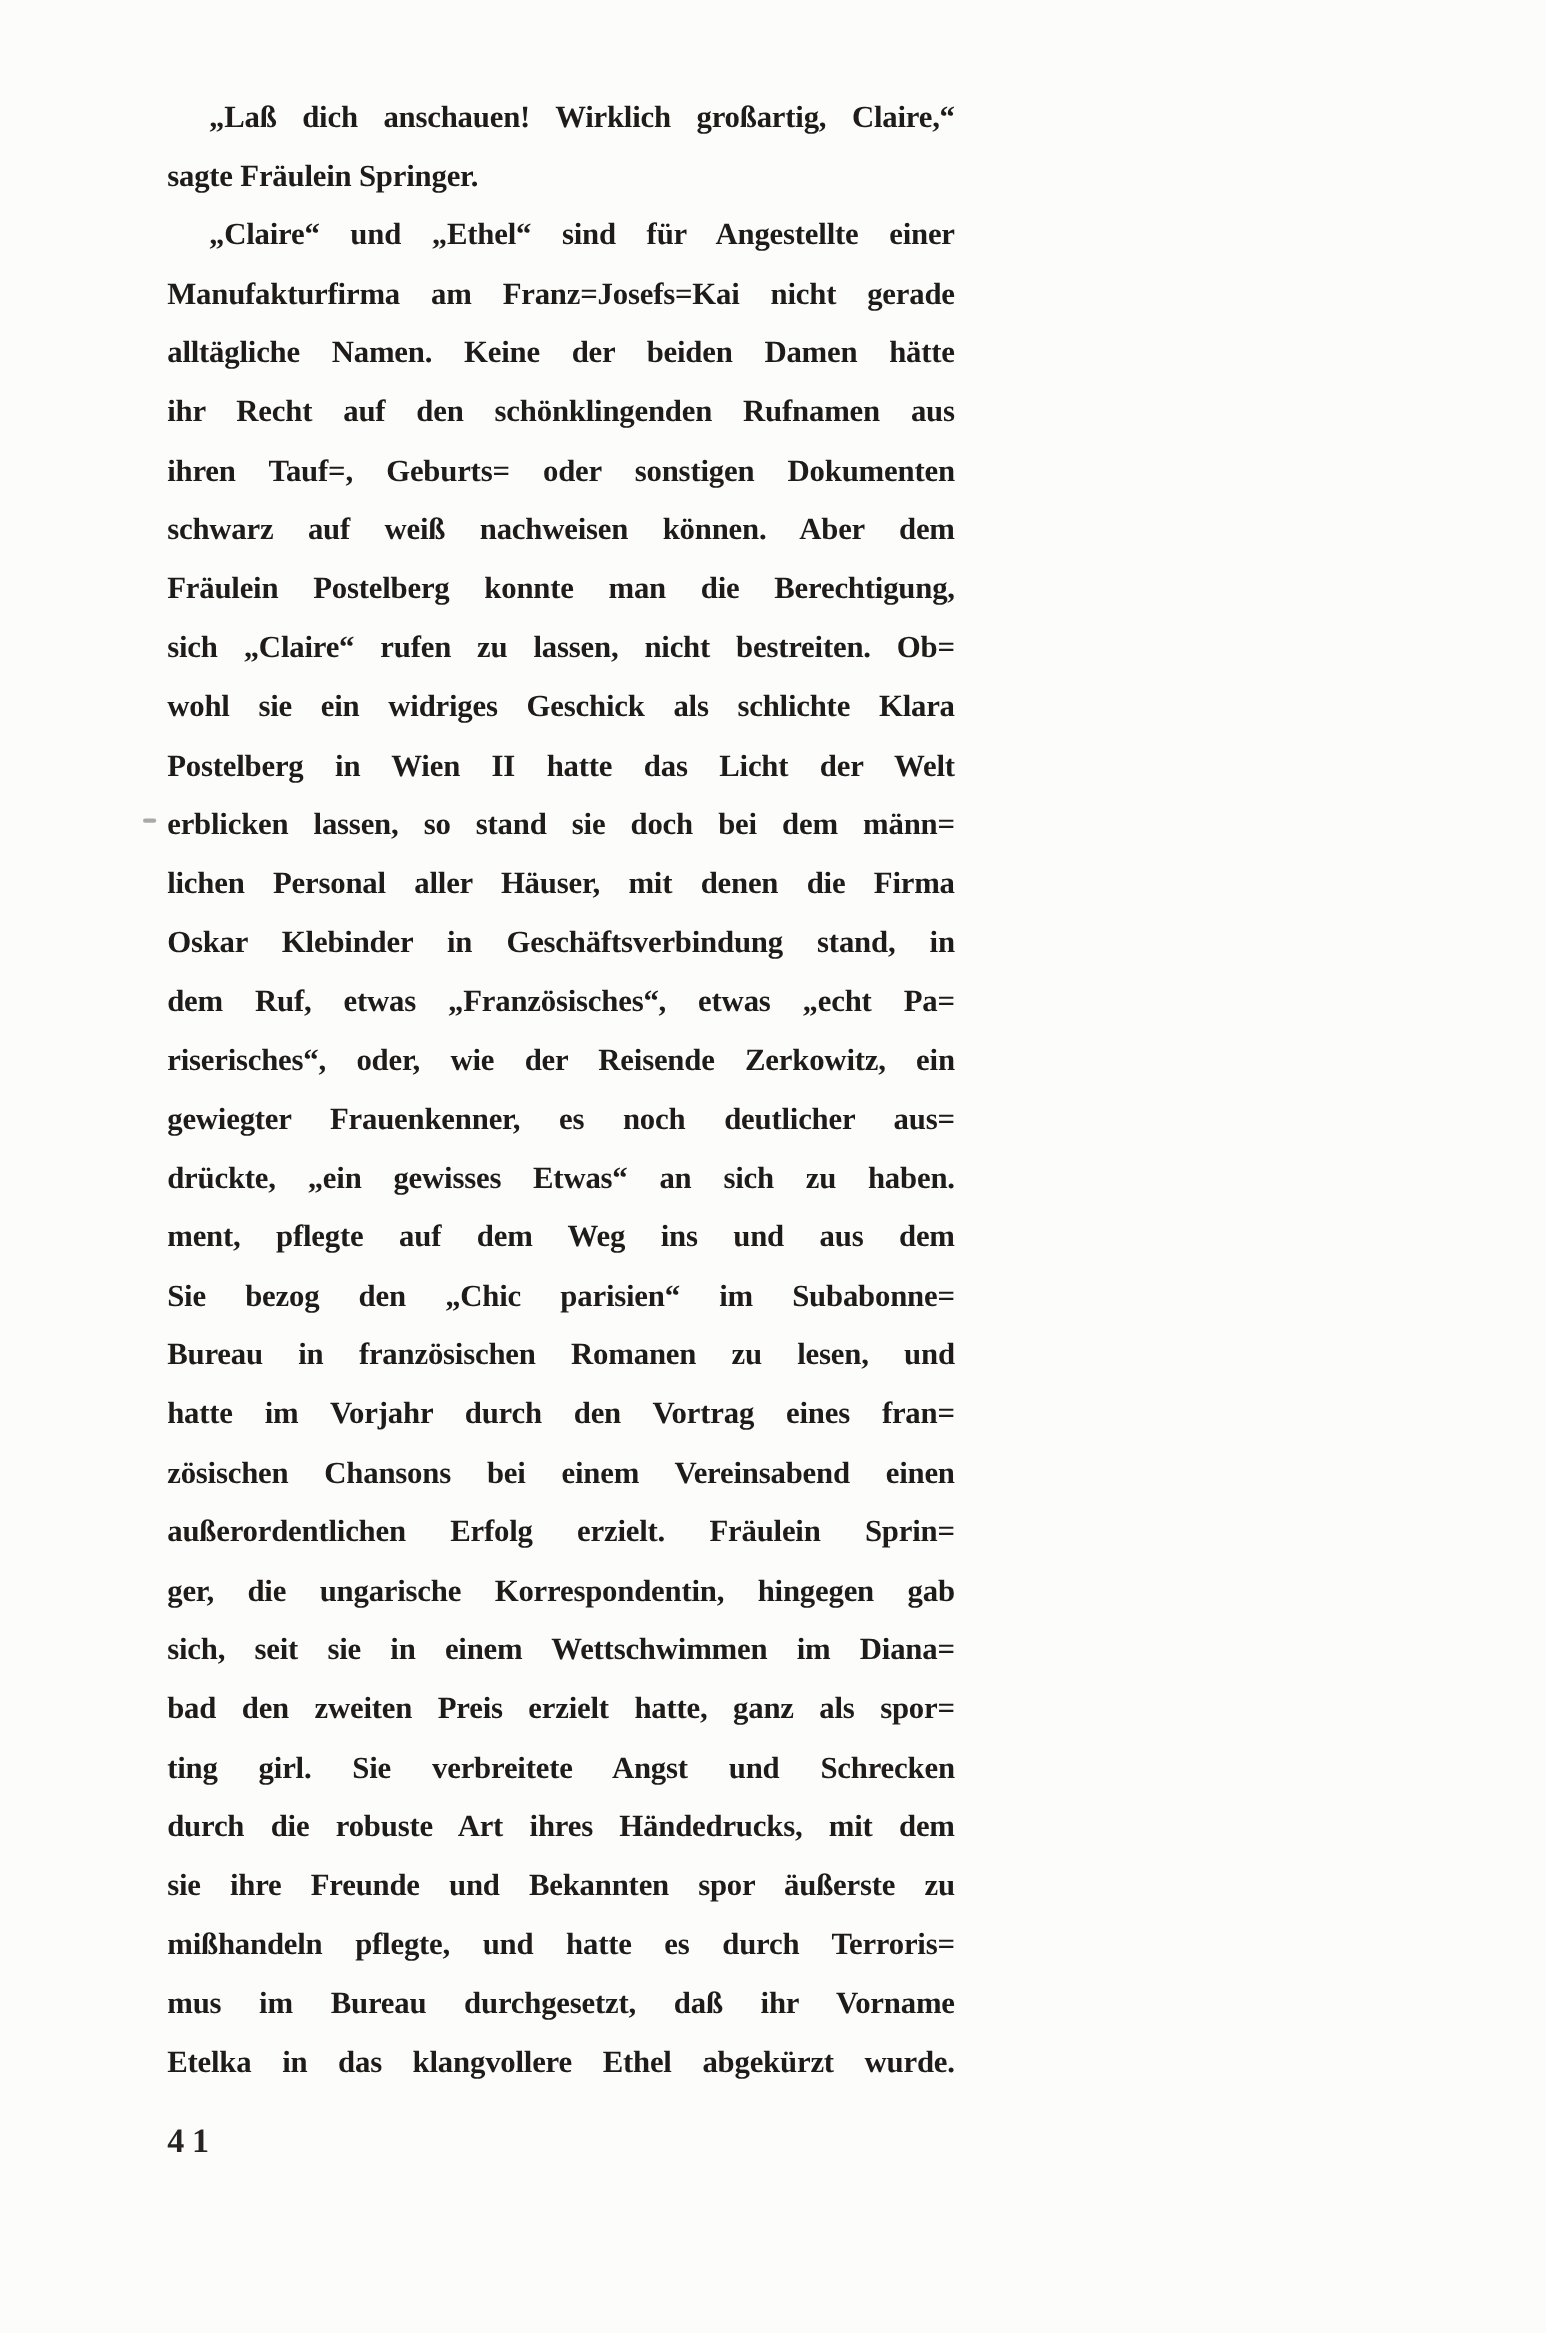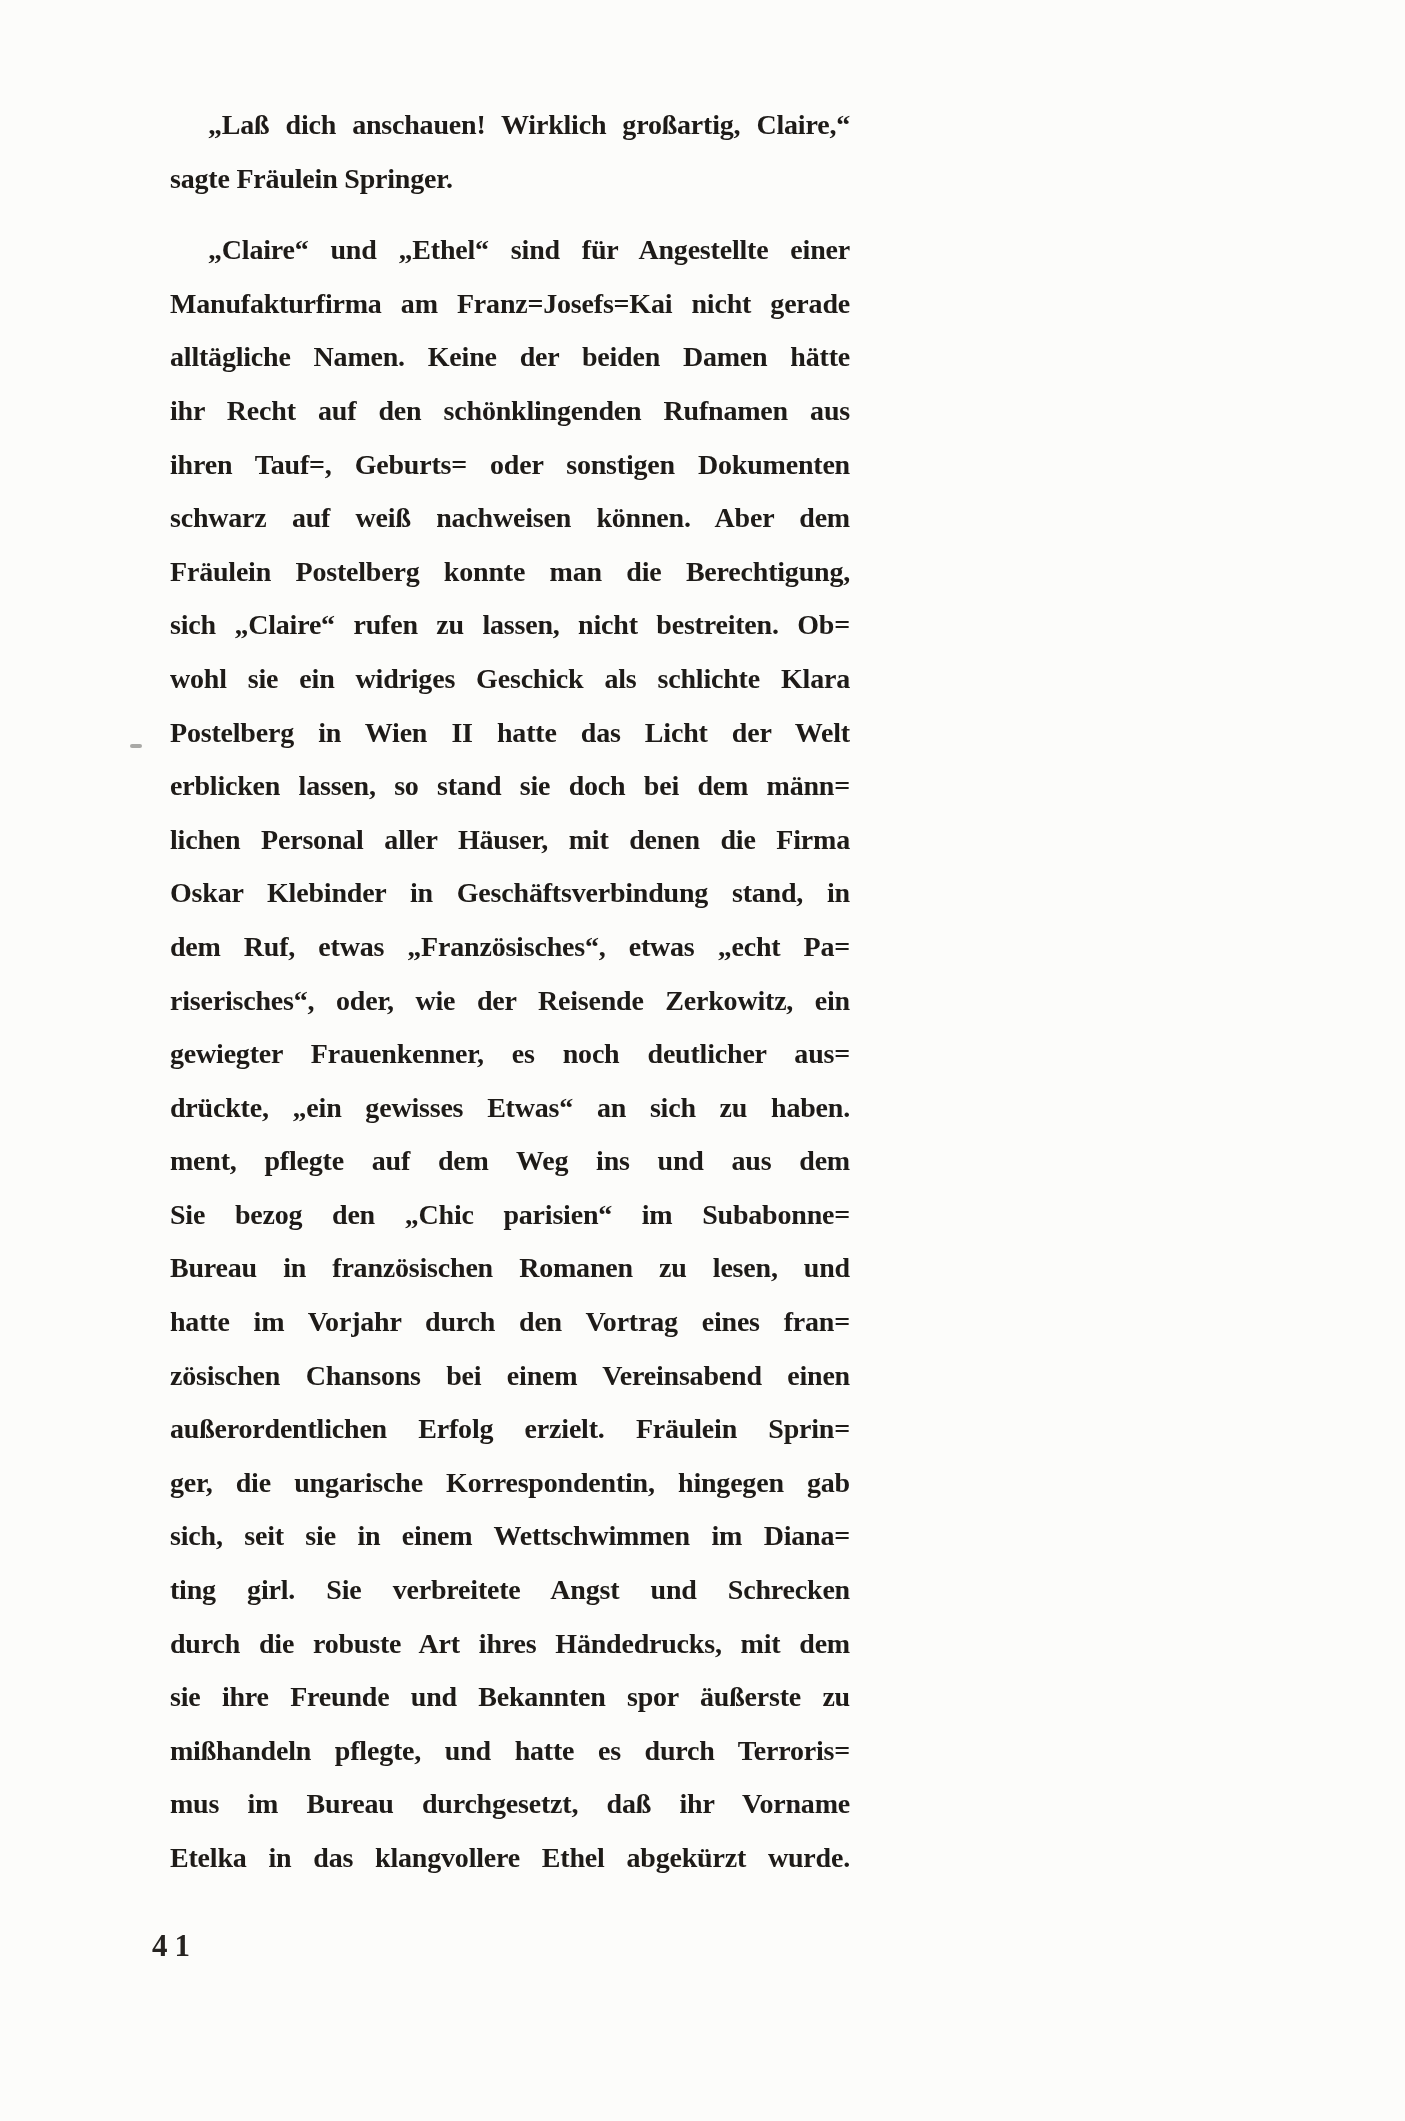--- a/index.html
+++ b/index.html
@@ -20,21 +20,21 @@
     position: absolute;
     left: 152px;
     top: 80px;
     width: 716px;
     font-size: 28px;
     font-weight: 700;
     line-height: 53.6px;
     letter-spacing: -0.2px;
   }
   .para {
-    margin: 18px;
+    margin: 0;
     padding: 0;
   }
   .line {
     display: block;
     white-space: normal;
     text-align: justify;
     text-align-last: justify;
   }
   .line.last {
     text-align: left;
@@ -97,20 +97,21 @@
       <span class="line">gewiegter Frauenkenner, es noch deutlicher aus=</span>
       <span class="line">drückte, „ein gewisses Etwas“ an sich zu haben.</span>
       <span class="line">ment, pflegte auf dem Weg ins und aus dem</span>
       <span class="line">Sie bezog den „Chic parisien“ im Subabonne=</span>
       <span class="line">Bureau in französischen Romanen zu lesen, und</span>
       <span class="line">hatte im Vorjahr durch den Vortrag eines fran=</span>
       <span class="line">zösischen Chansons bei einem Vereinsabend einen</span>
       <span class="line">außerordentlichen Erfolg erzielt.  Fräulein Sprin=</span>
       <span class="line">ger, die ungarische Korrespondentin, hingegen gab</span>
       <span class="line">sich, seit sie in einem Wettschwimmen im Diana=</span>
+      <span class="line">bad den zweiten Preis erzielt hatte, ganz als spor=</span>
       <span class="line">ting girl.  Sie verbreitete Angst und Schrecken</span>
       <span class="line">durch die robuste Art ihres Händedrucks, mit dem</span>
       <span class="line">sie ihre Freunde und Bekannten spor äußerste zu</span>
       <span class="line">mißhandeln pflegte, und hatte es durch Terroris=</span>
       <span class="line">mus im Bureau durchgesetzt, daß ihr Vorname</span>
       <span class="line">Etelka in das klangvollere Ethel abgekürzt wurde.</span>
     </p>
 
   </main>
 

